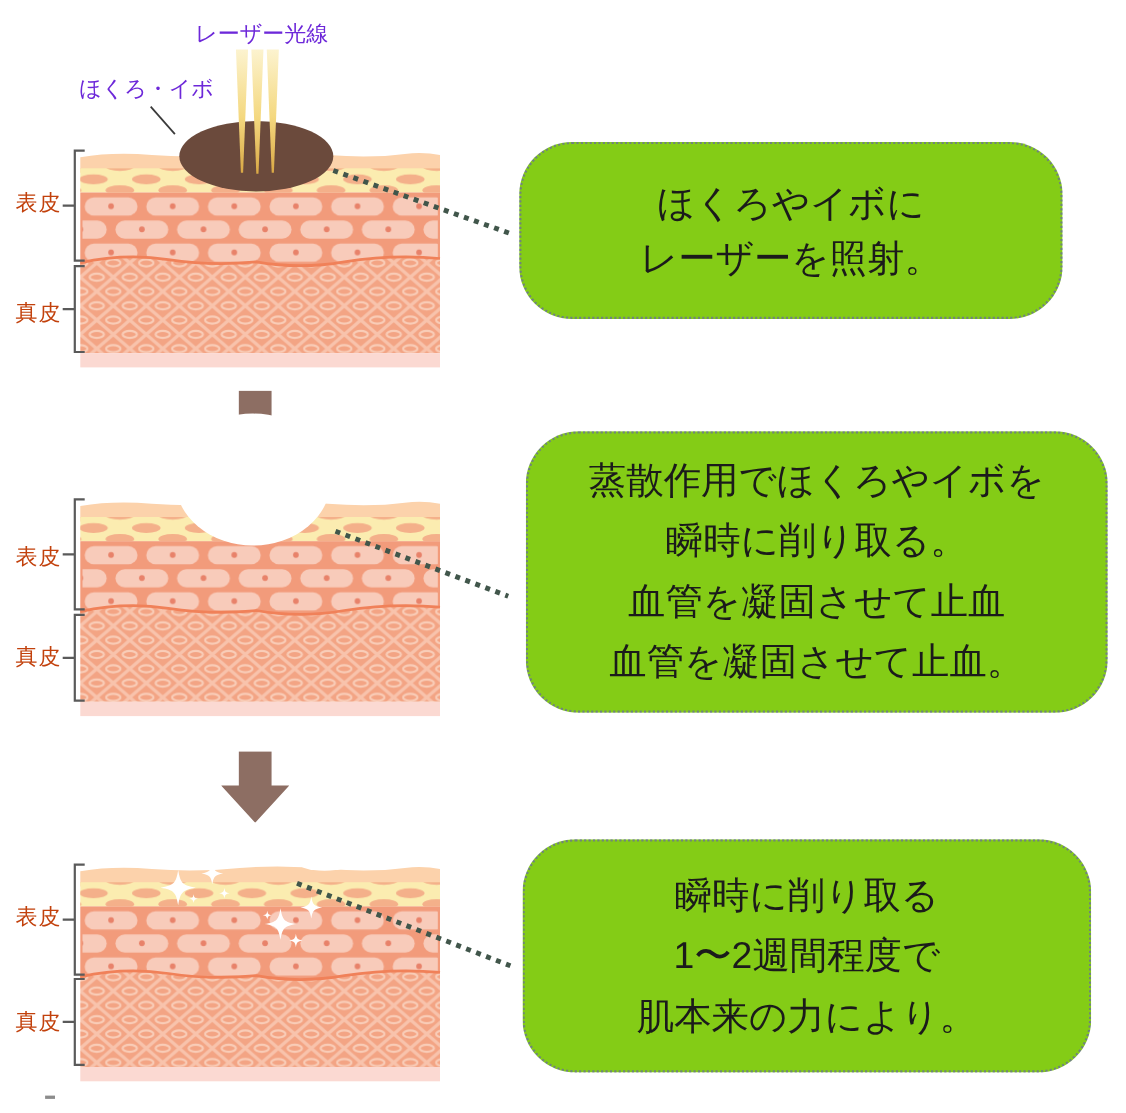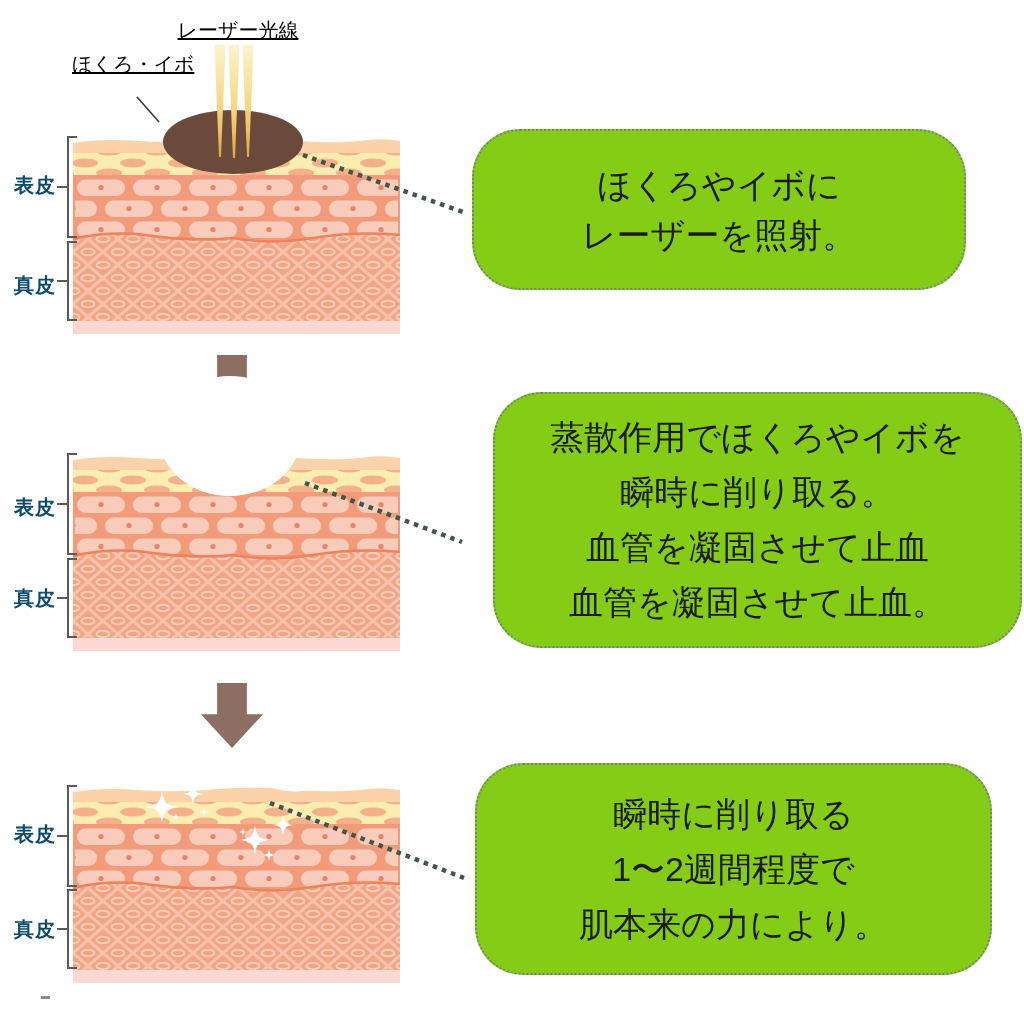--- a/index.html
+++ b/index.html
@@ -7,23 +7,23 @@
     position:relative; width:1024px; height:1012px; background:#ffffff;
     font-family:"Liberation Sans","DejaVu Sans",sans-serif; overflow:hidden;
   }
   svg { overflow:visible; display:block; }
   .abs { position:absolute; }
 
   .panel { position:absolute; width:327px; height:199px; }
 
   .layer-label {
     position:absolute; left:14px; width:42px; height:24px; line-height:24px;
-    text-align:left; font-size:20px; color:#0c4a6e; letter-spacing:1px;font-weight:bold;
+    text-align:left; font-size:20px; color:#c2410c; letter-spacing:1px;
   }
-  .top-label { position:absolute; font-size:20px; color:#000000; white-space:nowrap;text-decoration:underline; }
+  .top-label { position:absolute; font-size:20px; color:#6d28d9; white-space:nowrap; }
 
   .bubble {
     position:absolute; box-sizing:border-box;
     border:2px dotted #6F847C; border-radius:48px;
     display:flex; flex-direction:column; justify-content:center; 
     font-size:34px; color:#1B1B1B; background:#84cc16;
   }
   .bubble .bline { line-height:55px; white-space:nowrap; text-align:center; }
   .bubble.b1 .bline { line-height:50px; }
 
@@ -89,21 +89,21 @@
       <g id="bracket-short">
         <path d="M21,1 H12 V79 H21 M12,40 H1" fill="none" stroke="#5A5A5A" stroke-width="2"></path>
       </g>
 
       <path id="sparkle" d="M0,-16 C2,-4 4,-2 16,0 C4,2 2,4 0,16 C-2,4 -4,2 -16,0 C-4,-2 -2,-4 0,-16 Z" fill="#ffffff"></path>
     </defs>
   </svg>
 
   <div class="top-label" style="left:163px; top:17px; width:150px; text-align:center;">レーザー光線</div>
 
-  <div class="top-label" style="left:72px; top:51px; width:115px;">ほくろ・イボ</div>
+  <div class="top-label" style="left:72px; top:67px; width:115px;">ほくろ・イボ</div>
 
   <svg class="panel" style="left:73px; top:135px;" viewBox="0 0 327 199">
     <use href="#skin-base"></use>
   </svg>
 
   <svg class="abs" style="left:160px; top:45px;" width="146" height="135" viewBox="0 0 146 135">
     <ellipse cx="73" cy="97" rx="70" ry="32" fill="#6B4A3C"></ellipse>
     <g>
       <polygon points="54.5,0 65.5,0 61,112 59,112" fill="url(#beamGrad)"></polygon>
       <polygon points="68.5,0 79.5,0 75,113 73,113" fill="url(#beamGrad)"></polygon>
@@ -134,21 +134,21 @@
 
   <svg class="abs" style="left:56px; top:453px;" width="22" height="102" viewBox="0 0 22 102">
       <use href="#bracket-tall"></use>
     </svg>
   <svg class="abs" style="left:56px; top:558px;" width="22" height="80" viewBox="0 0 22 80">
       <use href="#bracket-short"></use>
     </svg>
   <div class="layer-label" style="top:495px;">表皮</div>
   <div class="layer-label" style="top:586px;">真皮</div>
 
-  <div class="bubble" style="left:493px; top:392px; width:529px; height:256px;">
+  <div class="bubble" style="left:478px; top:392px; width:529px; height:256px;">
     <div class="bline">蒸散作用でほくろやイボを</div>
     <div class="bline">瞬時に削り取る。</div>
     <div class="bline">血管を凝固させて止血</div>
     <div class="bline">血管を凝固させて止血。</div>
   </div>
 
   <div class="step-arrow" style="left:201px; top:683px;"></div>
 
   <svg class="panel" style="left:73px; top:784px;" viewBox="0 0 327 199">
     <use href="#skin-base"></use>

